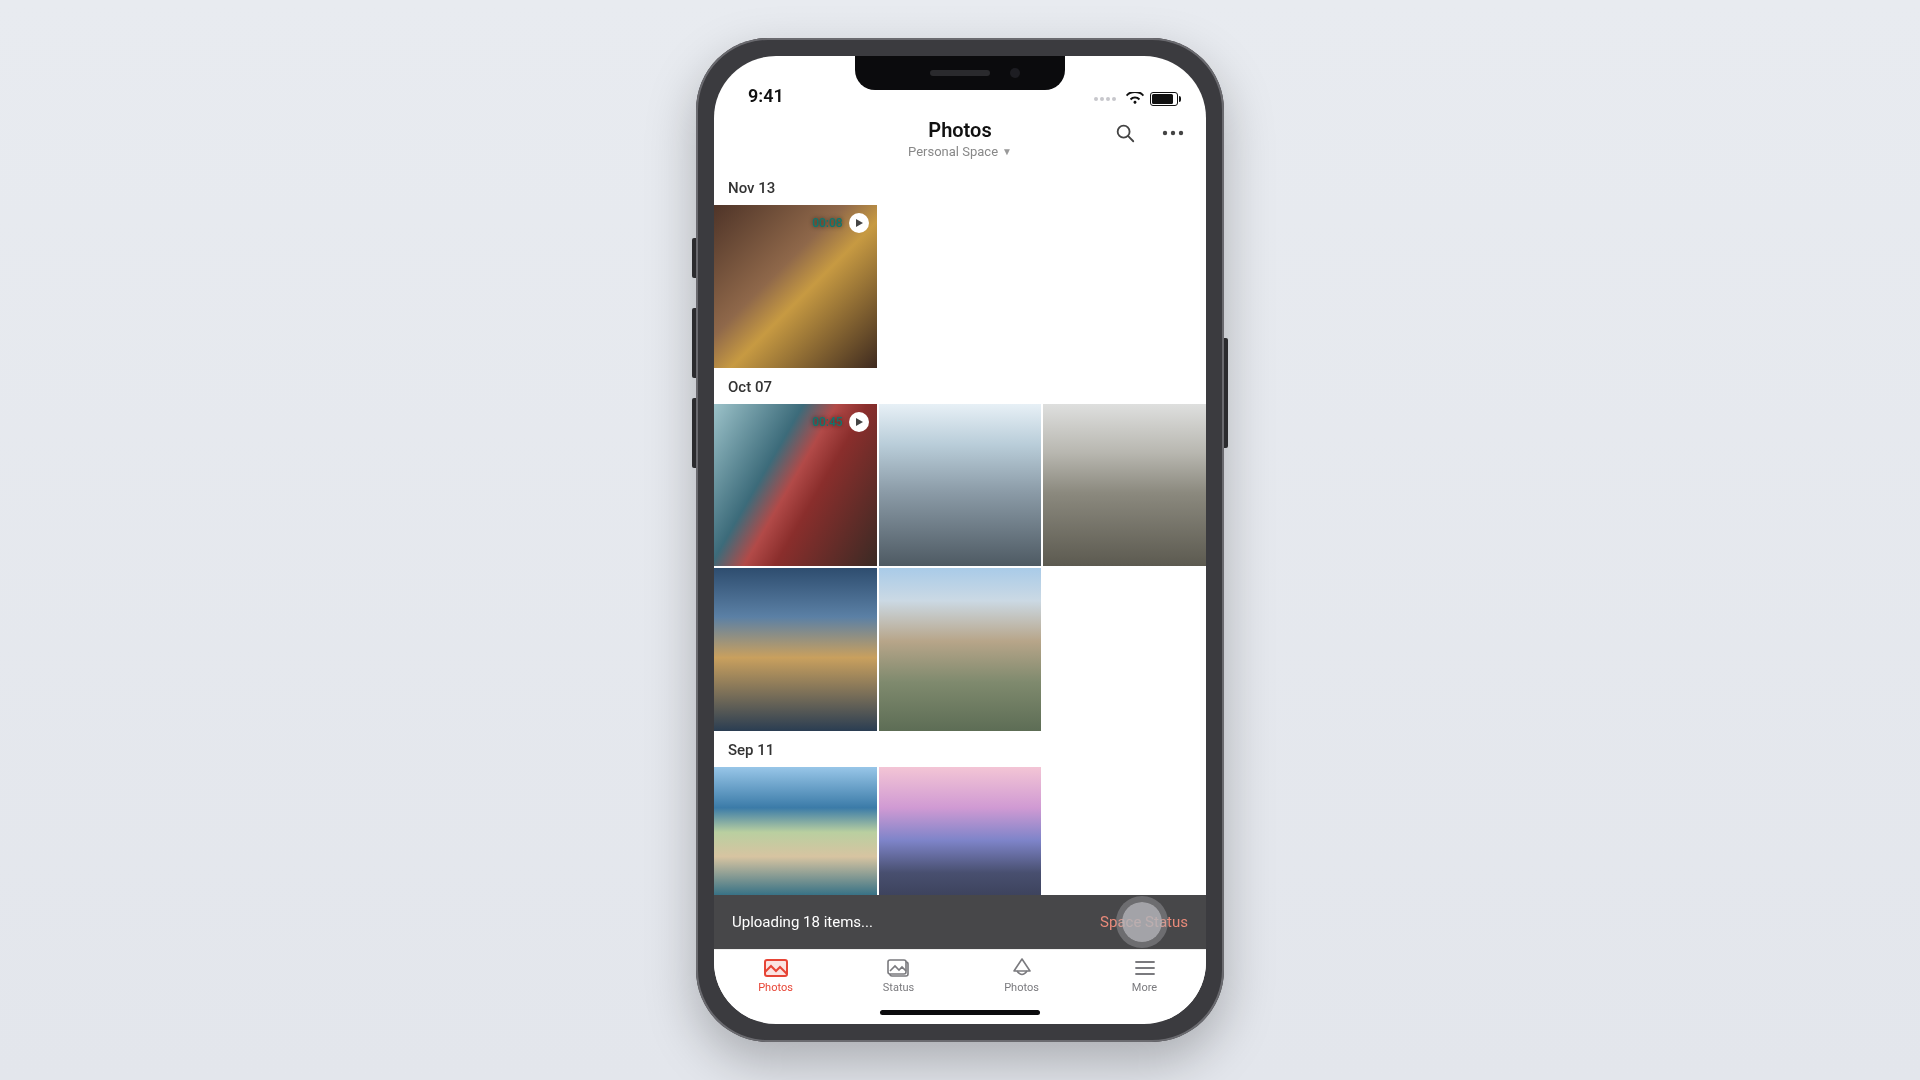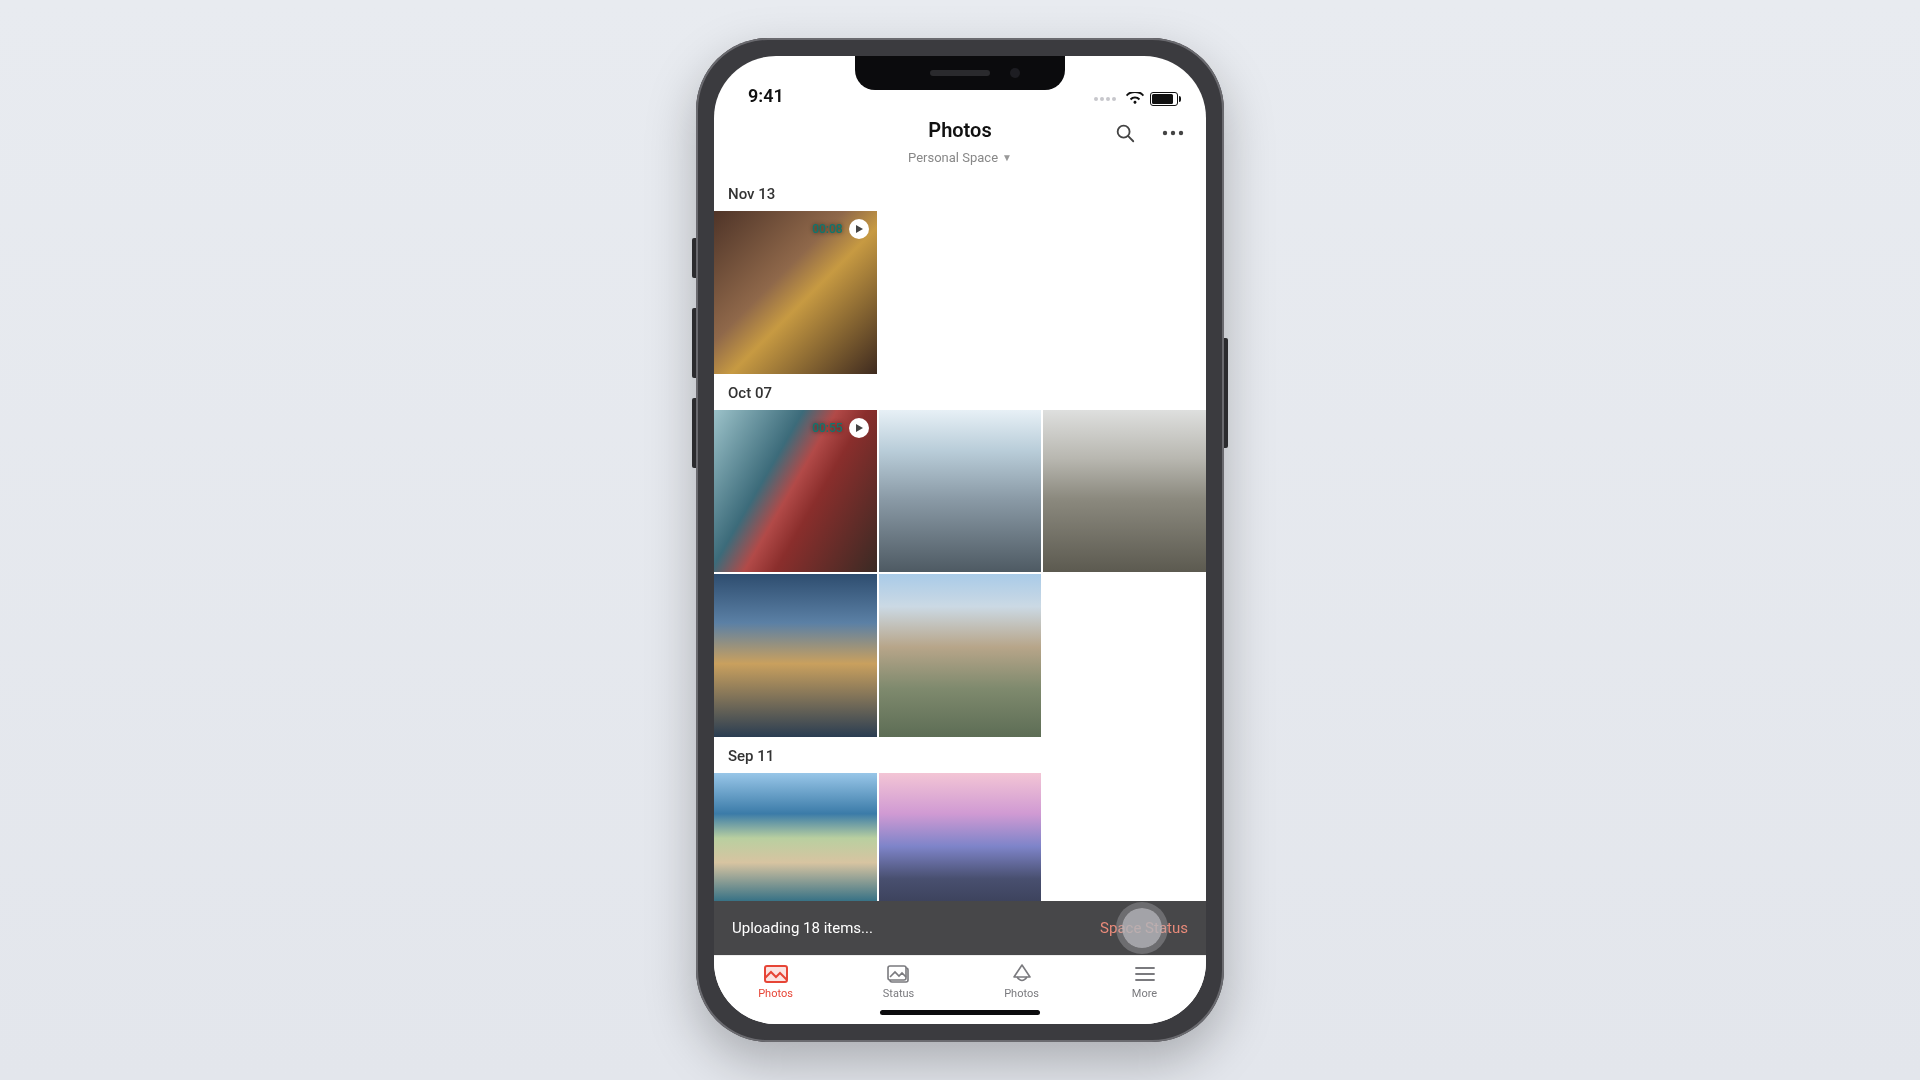--- a/index.html
+++ b/index.html
@@ -51,21 +51,21 @@
   .wifi-icon { width:18px; height:14px; position:relative; }
   .wifi-icon svg{display:block;}
   .battery { width:28px; height:14px; border:1.5px solid #111; border-radius:3px; position:relative;}
   .battery::after{content:"";position:absolute;right:-4px;top:3px;width:2.5px;height:6px;background:#111;border-radius:0 2px 2px 0;}
   .battery .fill{position:absolute;left:1px;top:1px;bottom:1px;width:80%;background:#111;border-radius:1.5px;}
   .header {
     padding: 6px 16px 10px; position:relative;
     border-bottom: 0 solid #eee;
   }
   .header-title { text-align:center; font-size:20px; font-weight:600; color:#111;}
-  .header-sub { display:flex; justify-content:center; align-items:center; gap:4px; font-size:13px; color:#888; margin-top:8px;}
+  .header-sub { display:flex; justify-content:center; align-items:center; gap:4px; font-size:13px; color:#888; margin-top:2px;}
   .chevron{ font-size:10px; color:#999;}
   .header-actions { position:absolute; right:20px; top:8px; display:flex; align-items:center; gap:22px;}
   .icon-btn { width:26px; height:26px; display:flex; align-items:center; justify-content:center; color:#444;}
   .content { height: calc(100% - 56px - 62px); overflow:hidden; display:flex; flex-direction:column;}
   .scroll { flex:1; overflow:hidden; }
   .section-header { font-size:15px; font-weight:500; color:#333; padding: 10px 14px 8px; }
   .grid { display:grid; grid-template-columns: repeat(3, 1fr); gap:2px; }
   .thumb { position:relative; width:100%; aspect-ratio:1/1; overflow:hidden; }
   .thumb .fill { position:absolute; inset:0;}
   .video-badge { position:absolute; top:8px; right:8px; display:flex; align-items:center; gap:6px; color:#0f766e; font-size:12px; font-weight:500; text-shadow:0 0 4px rgba(0,0,0,.6);}
@@ -166,21 +166,21 @@
               <span class="play-circle"></span>
             </div>
           </div>
         </div>
 
         <div class="section-header">Oct 07</div>
         <div class="grid">
           <div class="thumb">
             <div class="fill p2"></div>
             <div class="video-badge">
-              <span>00:55</span>
+              <span>00:45</span>
               <span class="play-circle"></span>
             </div>
           </div>
           <div class="thumb">
               <div class="fill p3"></div>
             </div>
           <div class="thumb">
               <div class="fill p4"></div>
             </div>
           <div class="thumb">

